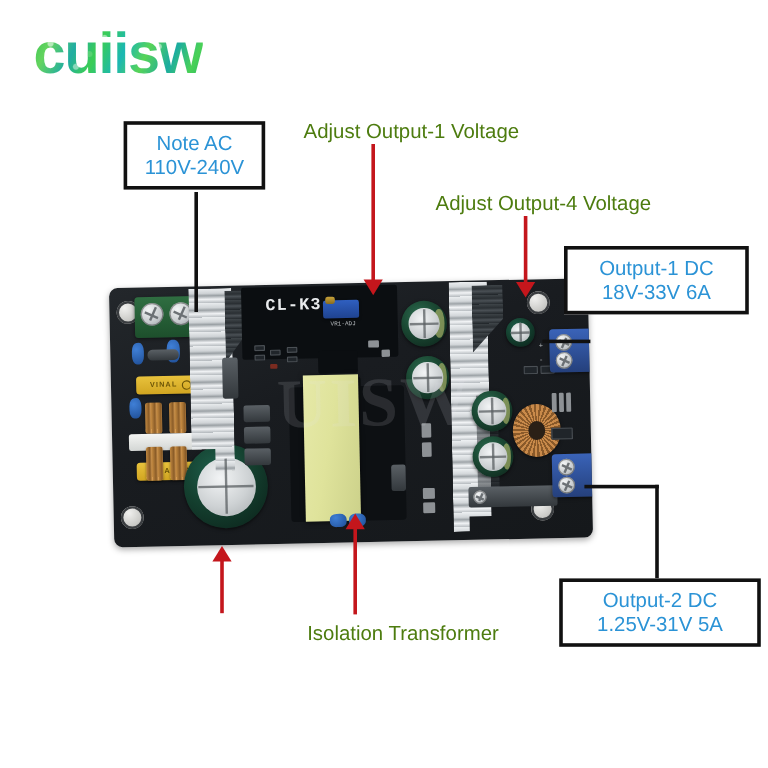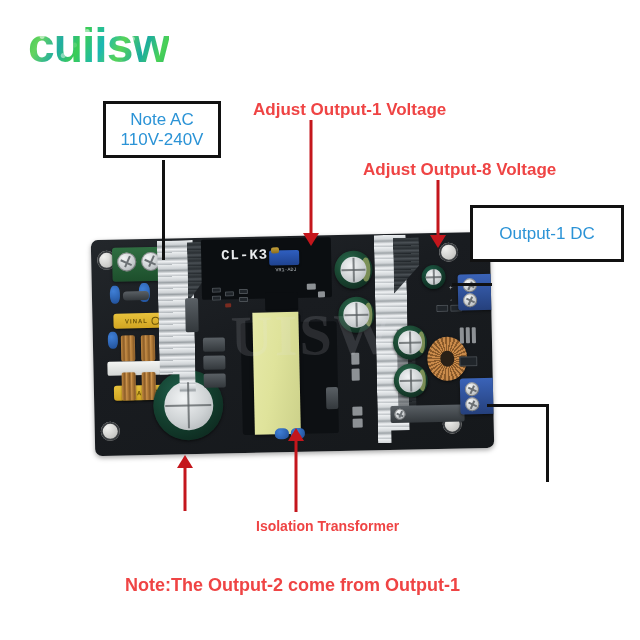--- a/index.html
+++ b/index.html
@@ -47,21 +47,21 @@
     background:#fff;
     color:#2b93d6;
     text-align:center;
     display:flex;flex-direction:column;justify-content:center;align-items:center;
     box-sizing:border-box;
     z-index:6;
   }
   .callout div{line-height:1.15;white-space:nowrap;}
 
   .plain-label{
-    position:absolute;color:#ef4444;white-space:nowrap;z-index:6;font-weight:bold;
+    position:absolute;color:#4d7c0f;white-space:nowrap;z-index:6;
   }
 
   
   .lline{position:absolute;background:#111;z-index:5;}
 
   
   .arrow{position:absolute;z-index:7;}
   .arrow .shaft{position:absolute;left:50%;transform:translateX(-50%);
     width:3px;background:#c4161c;top:0;}
   .arrow .head{position:absolute;left:50%;transform:translateX(-50%);
@@ -347,31 +347,35 @@
   <div class="lline" style="left:487px;top:404px;width:62px;height:3px;"></div>
   <div class="lline" style="left:546px;top:404px;width:3px;height:78px;"></div>
 
   <div class="callout" style="left:103px;top:101px;width:118px;height:57px;font-size:17px;">
     <div>Note AC</div>
     <div>110V-240V</div>
   </div>
 
   <div class="callout" style="left:470px;top:205px;width:154px;height:57px;font-size:17px;">
     <div>Output-1 DC</div>
-  </div>
-
+    <div>18V-33V 6A</div>
+  </div>
+
+  <div class="callout" style="left:466px;top:482px;width:168px;height:57px;font-size:17px;">
+    <div>Output-2 DC</div>
+    <div>1.25V-31V 5A</div>
+  </div>
 
   <div class="plain-label" style="left:253px;top:100px;font-size:17px;">Adjust Output-1 Voltage</div>
 
-  <div class="plain-label" style="left:363px;top:160px;font-size:17px;">Adjust Output-8 Voltage</div>
-
-
-  <div class="plain-label" style="left:256px;top:518px;font-size:14px;">Isolation Transformer</div>
-
-  <div class="plain-label" style="left:125px;top:575px;font-size:18px;">Note:The Output-2 come from Output-1</div>
+  <div class="plain-label" style="left:363px;top:160px;font-size:17px;">Adjust Output-4 Voltage</div>
+
+
+  <div class="plain-label" style="left:256px;top:518px;font-size:17px;">Isolation Transformer</div>
+
 
   <div class="arrow down" style="left:303px;top:120px;width:16px;height:126px;">
     <i class="shaft" style="height:114px;"></i>
       <i class="head" style="top:113px;"></i>
   </div>
 
   <div class="arrow down" style="left:430px;top:180px;width:16px;height:68px;">
     <i class="shaft" style="height:56px;"></i>
       <i class="head" style="top:55px;"></i>
   </div>

